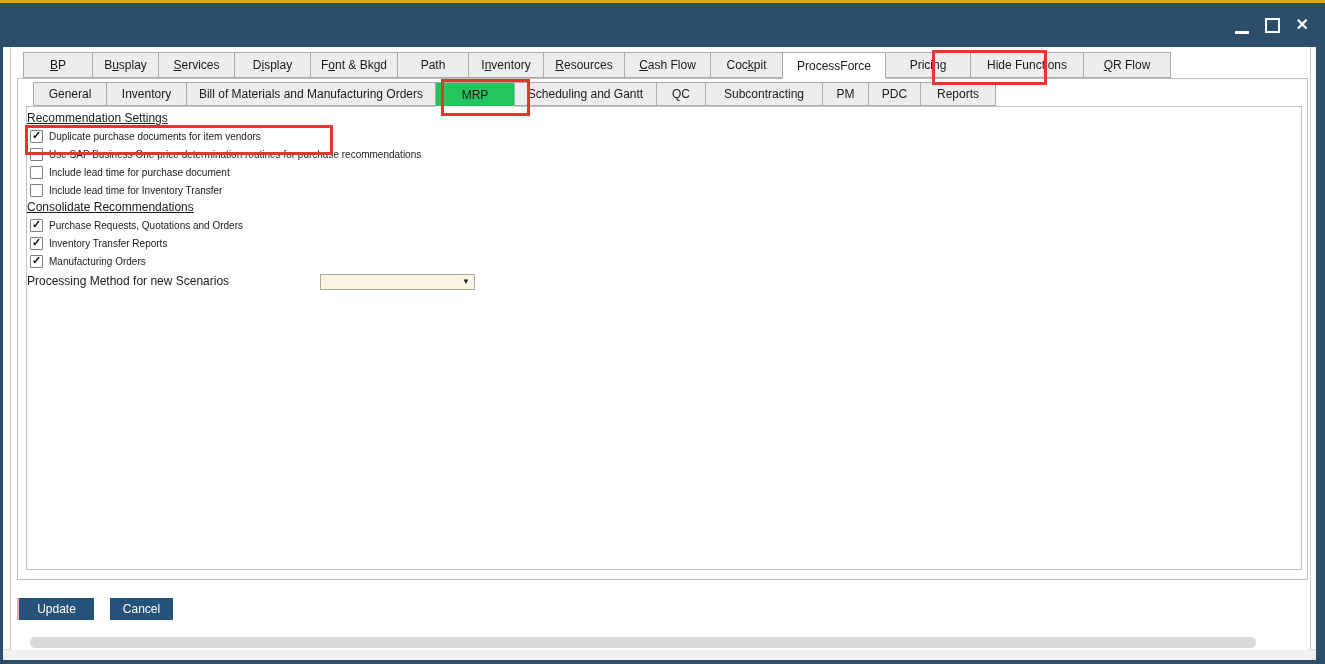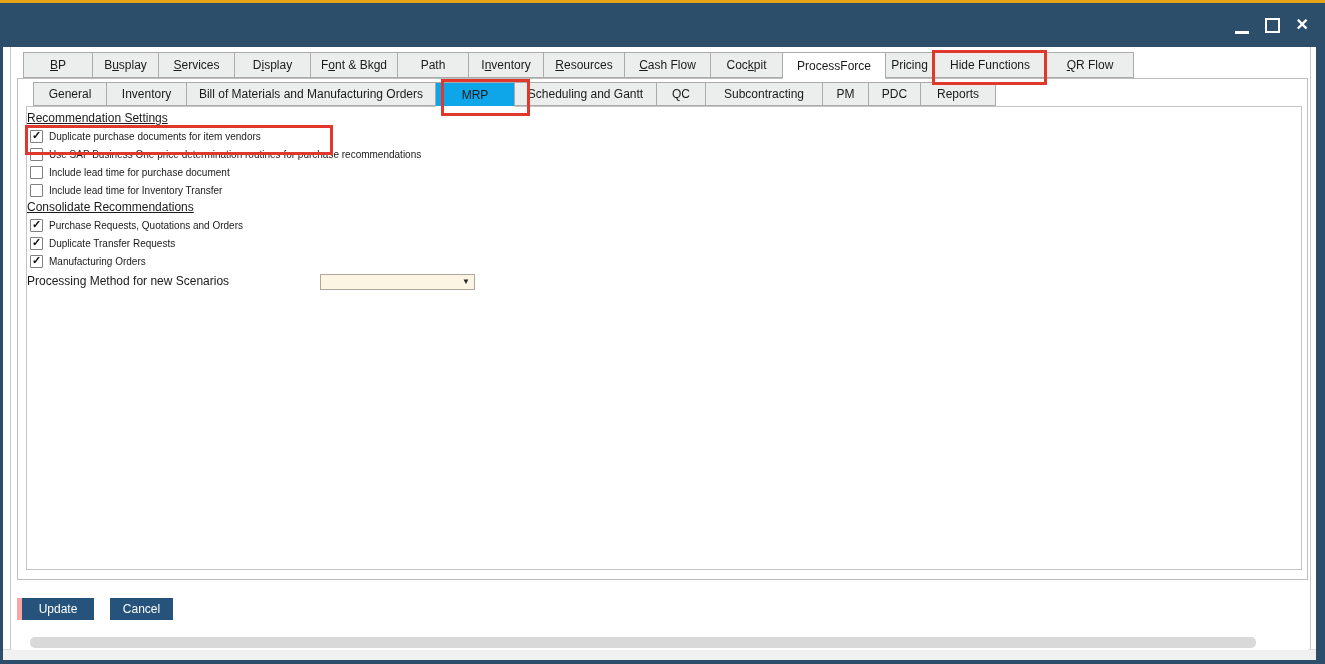--- a/index.html
+++ b/index.html
@@ -23,21 +23,21 @@
   .panel-outer{position:absolute;left:17px;top:78px;width:1289px;height:500px;background:#fff;border:1px solid #BDBDBD;z-index:1;}
   .panel-inner{position:absolute;left:26px;top:106px;width:1274px;height:462px;background:#fff;border:1px solid #C4C4C4;z-index:2;}
   
   .tabrow{position:absolute;display:flex;z-index:3;}
   .tabrow1{left:23px;top:52px;height:26px;}
   .tabrow2{left:33px;top:82px;height:24px;}
   .tab{box-sizing:border-box;height:100%;display:flex;align-items:center;justify-content:center;
        background:#ECEDED;border:1px solid #ABABAB;font-size:12px;white-space:nowrap;cursor:default;}
   .tab + .tab{margin-left:-1px;}
   .tabrow1 .tab.active{background:#fff;height:27px;border-bottom:1px solid #fff;}
-  .tabrow2 .tab.active{background:#0ea5e9;height:25px;border-bottom:1px solid #fff;}
+  .tabrow2 .tab.active{background:#22c55e;height:25px;border-bottom:1px solid #fff;}
   .tkey{text-decoration:underline;}
   
   .section-title{position:absolute;left:27px;font-size:12px;text-decoration:underline;z-index:4;white-space:nowrap;}
   .crow{position:absolute;left:30px;height:16px;display:flex;align-items:center;z-index:4;white-space:nowrap;}
   .cb{box-sizing:border-box;width:13px;height:13px;background:#fff;border:1px solid #808080;border-radius:1px;
       display:inline-flex;align-items:center;justify-content:center;cursor:default;}
   .mark{font-size:11px;font-weight:bold;color:#111;line-height:11px;position:relative;top:-1px;}
   .cblabel{margin-left:6px;font-size:10px;}
   .plain-label{position:absolute;left:27px;font-size:12px;z-index:4;white-space:nowrap;}
   .combo{position:absolute;left:320px;top:274px;width:155px;height:16px;box-sizing:border-box;z-index:4;
@@ -45,21 +45,21 @@
   .combo-value{flex:1;font-size:11px;padding-left:4px;}
   .combo-arrow{font-size:8px;color:#222;padding-right:4px;line-height:8px;}
   
   .redbox{position:absolute;border:3px solid #E0382D;z-index:6;background:transparent;}
   .rb-processforce{left:932px;top:50px;width:109px;height:29px;}
   .rb-mrp{left:441px;top:79px;width:83px;height:31px;}
   .rb-duplicate{left:25px;top:125px;width:302px;height:24px;}
   
   .btn{position:absolute;top:598px;height:22px;box-sizing:border-box;background:#26537C;color:#fff;
        font-size:12px;display:flex;align-items:center;justify-content:center;cursor:default;z-index:4;}
-  .btn-update{left:17px;width:77px;border-left:5px solid #fca5a5;}
+  .btn-update{left:17px;width:77px;border-left:2px solid #fca5a5;}
   .btn-cancel{left:110px;width:63px;}
   
   .hscroll-track{position:absolute;left:12px;top:634px;width:1296px;height:16px;background:#ffffff;z-index:3;}
   .hscroll-thumb{position:absolute;left:18px;top:3px;width:1226px;height:11px;background:#D9D9D9;border-radius:5px;cursor:default;}
 </style>
 </head>
 <body>
 
 <div class="screen">
 
@@ -130,21 +130,21 @@
     <div class="tab" style="width:73px">
         <span>Coc</span>
         <span class="tkey">k</span>
         <span>pit</span>
       </div>
     <div class="tab active" style="width:104px">
         <span>ProcessForce</span>
         <span class="tkey"></span>
         <span></span>
       </div>
-    <div class="tab" style="width:49px">
+    <div class="tab" style="width:86px">
         <span>Pricing</span>
         <span class="tkey"></span>
         <span></span>
       </div>
     <div class="tab" style="width:114px">
         <span>Hide Functions</span>
         <span class="tkey"></span>
         <span></span>
       </div>
     <div class="tab" style="width:88px">
@@ -219,21 +219,21 @@
   <div class="crow" style="top:217px">
     <span class="cb">
         <span class="mark">✓</span>
       </span>
     <span class="cblabel">Purchase Requests, Quotations and Orders</span>
   </div>
   <div class="crow" style="top:235px">
     <span class="cb">
         <span class="mark">✓</span>
       </span>
-    <span class="cblabel">Duplicate Transfer Requests</span>
+    <span class="cblabel">Inventory Transfer Reports</span>
   </div>
   <div class="crow" style="top:253px">
     <span class="cb">
         <span class="mark">✓</span>
       </span>
     <span class="cblabel">Manufacturing Orders</span>
   </div>
 
   <div class="plain-label" style="top:274px">Processing Method for new Scenarios</div>
   <div class="combo">

